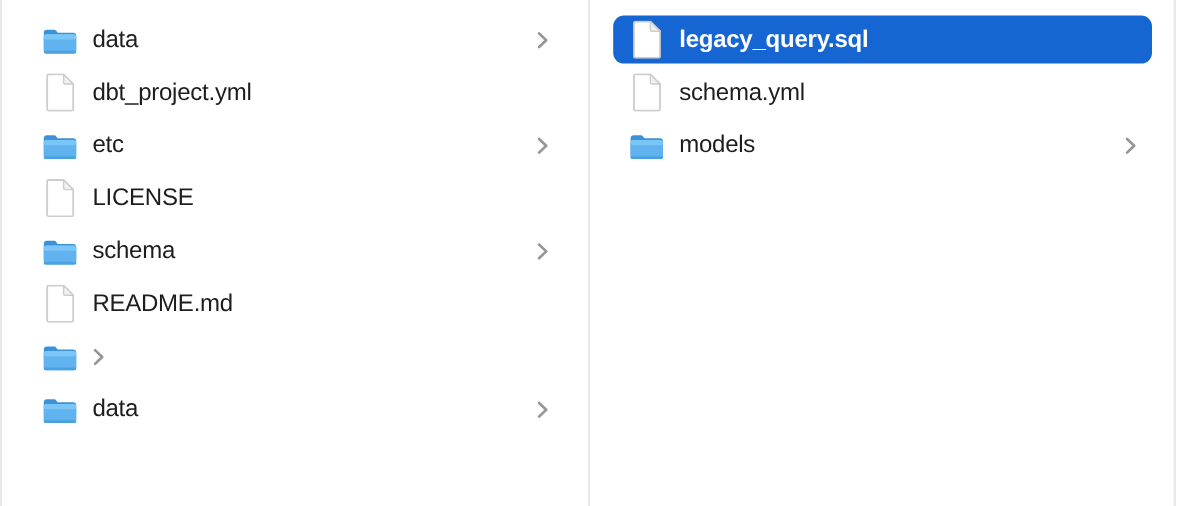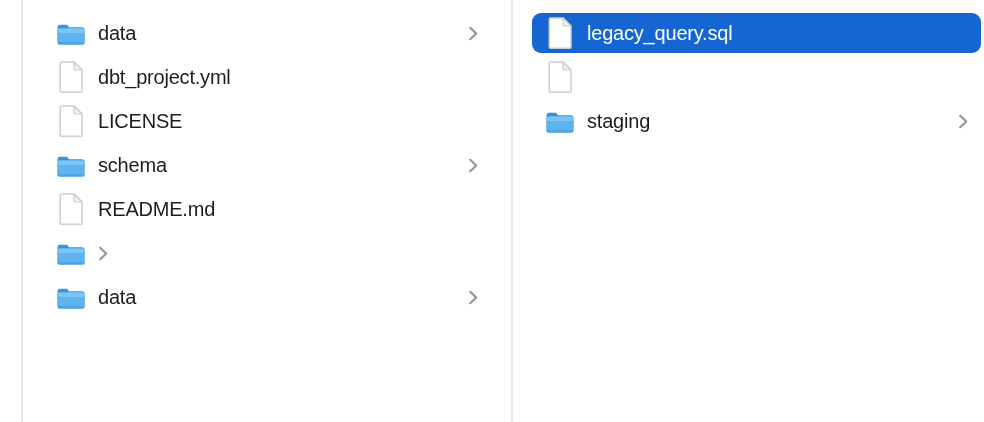--- a/index.html
+++ b/index.html
@@ -1,36 +1,36 @@
 <!DOCTYPE html>
 <html style="--sel-active: #1566d3; --sel-inactive: #dcdcdc; --divider: #e8e8e8; --text: #1d1d1f; --text-selected: #ffffff; --chevron: #969696; --folder-back: #3b92d7; --folder-front: #60b3ee; --folder-hi: #7ac6f6; --folder-lip: #4aa2e2; --doc-border: #cdcdcd;"><head>
 <meta charset="utf-8">
 <style>
   * { margin:0; padding:0; box-sizing:border-box; }
   html,body { background:#ffffff; }
   .window {
     width:984px; height:422px; background:#fff; overflow:hidden;
     display:flex; flex-direction:row; position:relative;
     font-family:"Liberation Sans","DejaVu Sans",sans-serif;
-    font-size:20px; color:var(--text,#1d1d1f);padding-left:21px;
+    font-size:20px; color:var(--text,#1d1d1f);
   }
   .edge-line { width:2px; background:var(--divider,#e8e8e8); flex:none; height:100%; }
   .col { flex:none; padding-top:13px; display:flex; flex-direction:column; gap:4px; background:#fff; }
   .col-left  { width:488px; }
   .col-right { width:486px; }
   .divider { width:2px; flex:none; height:100%; background:var(--divider,#e8e8e8); }
   .right-gutter { flex:1; background:#fff; }
   .row {
     height:40px; border-radius:9px; display:flex; align-items:center;
     padding:0 12px; flex:none; cursor:default;
   }
   .col-left  .row { margin:0 20px 0 20px; }
   .col-right .row { margin:0 18px 0 19px; }
   .row.selected-active   { background:var(--sel-active,#1566d3); }
-  .row.selected-active .label { color:var(--text-selected,#ffffff); }
+  .row.selected-active .label { color:var(--text-selected,#ffffff);font-weight:bold; }
   .row.selected-inactive { background:var(--sel-inactive,#dcdcdc); }
   .icon { width:32px; height:32px; flex:none; margin-right:11px; display:block; }
   .label {
     flex:1 1 auto; white-space:nowrap; overflow:hidden; text-overflow:ellipsis;
     letter-spacing:-0.2px;
   }
   .chevron { width:11px; height:15px; flex:none; display:block; }
   
   .folder-back  { fill:var(--folder-back,#3b92d7); }
   .folder-front { fill:var(--folder-front,#60b3ee); }
@@ -60,20 +60,33 @@
     </svg>
   </div>
       <div class="row">
 
     <svg class="icon icon-file" viewBox="0 0 32 32" aria-hidden="true">
       <path class="doc-body" d="M6.6 1 H19 l8 8 v21 a1.3 1.3 0 0 1 -1.3 1.3 H6.6 A1.3 1.3 0 0 1 5.3 30 V2.3 A1.3 1.3 0 0 1 6.6 1 Z"></path>
       <path class="doc-fold" d="M19 1 v6.7 a1.3 1.3 0 0 0 1.3 1.3 H27 Z"></path>
     </svg>
     <span class="label">dbt_project.yml</span>
     <svg class="chevron" viewBox="0 0 11 15" aria-hidden="true" style="visibility: hidden;">
+      <path class="chev-path" d="M2.2 1.8 L8.2 7.5 L2.2 13.2"></path>
+    </svg>
+  </div>
+      <div class="row">
+    <svg class="icon icon-folder" viewBox="0 0 32 32" aria-hidden="true">
+      <path class="folder-back" d="M2.5 10.2 c0-1.5 1-2.5 2.5-2.5 h6 c0.9 0 1.4 0.3 1.9 1 l1.1 1.6 h13 c1.5 0 2.5 1 2.5 2.5 v12 c0 1.5-1 2.5-2.5 2.5 H5 c-1.5 0-2.5-1-2.5-2.5 z"></path>
+      <rect class="folder-front" x="2.5" y="11.6" width="27" height="15.9" rx="2.2"></rect>
+      <rect class="folder-hi" x="2.5" y="11.6" width="27" height="4.4" rx="2.2"></rect>
+      <rect class="folder-lip" x="2.5" y="25.2" width="27" height="2.3" rx="1.1"></rect>
+    </svg>
+
+    <span class="label">etc</span>
+    <svg class="chevron" viewBox="0 0 11 15" aria-hidden="true" style="visibility: visible;">
       <path class="chev-path" d="M2.2 1.8 L8.2 7.5 L2.2 13.2"></path>
     </svg>
   </div>
       <div class="row">
 
     <svg class="icon icon-file" viewBox="0 0 32 32" aria-hidden="true">
       <path class="doc-body" d="M6.6 1 H19 l8 8 v21 a1.3 1.3 0 0 1 -1.3 1.3 H6.6 A1.3 1.3 0 0 1 5.3 30 V2.3 A1.3 1.3 0 0 1 6.6 1 Z"></path>
       <path class="doc-fold" d="M19 1 v6.7 a1.3 1.3 0 0 0 1.3 1.3 H27 Z"></path>
     </svg>
     <span class="label">LICENSE</span>
@@ -143,33 +156,34 @@
     <svg class="chevron" viewBox="0 0 11 15" aria-hidden="true" style="visibility: hidden;">
       <path class="chev-path" d="M2.2 1.8 L8.2 7.5 L2.2 13.2"></path>
     </svg>
   </div>
       <div class="row">
 
     <svg class="icon icon-file" viewBox="0 0 32 32" aria-hidden="true">
       <path class="doc-body" d="M6.6 1 H19 l8 8 v21 a1.3 1.3 0 0 1 -1.3 1.3 H6.6 A1.3 1.3 0 0 1 5.3 30 V2.3 A1.3 1.3 0 0 1 6.6 1 Z"></path>
       <path class="doc-fold" d="M19 1 v6.7 a1.3 1.3 0 0 0 1.3 1.3 H27 Z"></path>
     </svg>
+    <span class="label">schema.yml</span>
     <svg class="chevron" viewBox="0 0 11 15" aria-hidden="true" style="visibility: hidden;">
       <path class="chev-path" d="M2.2 1.8 L8.2 7.5 L2.2 13.2"></path>
     </svg>
   </div>
       <div class="row">
     <svg class="icon icon-folder" viewBox="0 0 32 32" aria-hidden="true">
       <path class="folder-back" d="M2.5 10.2 c0-1.5 1-2.5 2.5-2.5 h6 c0.9 0 1.4 0.3 1.9 1 l1.1 1.6 h13 c1.5 0 2.5 1 2.5 2.5 v12 c0 1.5-1 2.5-2.5 2.5 H5 c-1.5 0-2.5-1-2.5-2.5 z"></path>
       <rect class="folder-front" x="2.5" y="11.6" width="27" height="15.9" rx="2.2"></rect>
       <rect class="folder-hi" x="2.5" y="11.6" width="27" height="4.4" rx="2.2"></rect>
       <rect class="folder-lip" x="2.5" y="25.2" width="27" height="2.3" rx="1.1"></rect>
     </svg>
 
-    <span class="label">staging</span>
+    <span class="label">models</span>
     <svg class="chevron" viewBox="0 0 11 15" aria-hidden="true" style="visibility: visible;">
       <path class="chev-path" d="M2.2 1.8 L8.2 7.5 L2.2 13.2"></path>
     </svg>
   </div>
     </div>
   <div class="divider"></div>
   <div class="right-gutter"></div>
 </div>
 
 </body></html>

